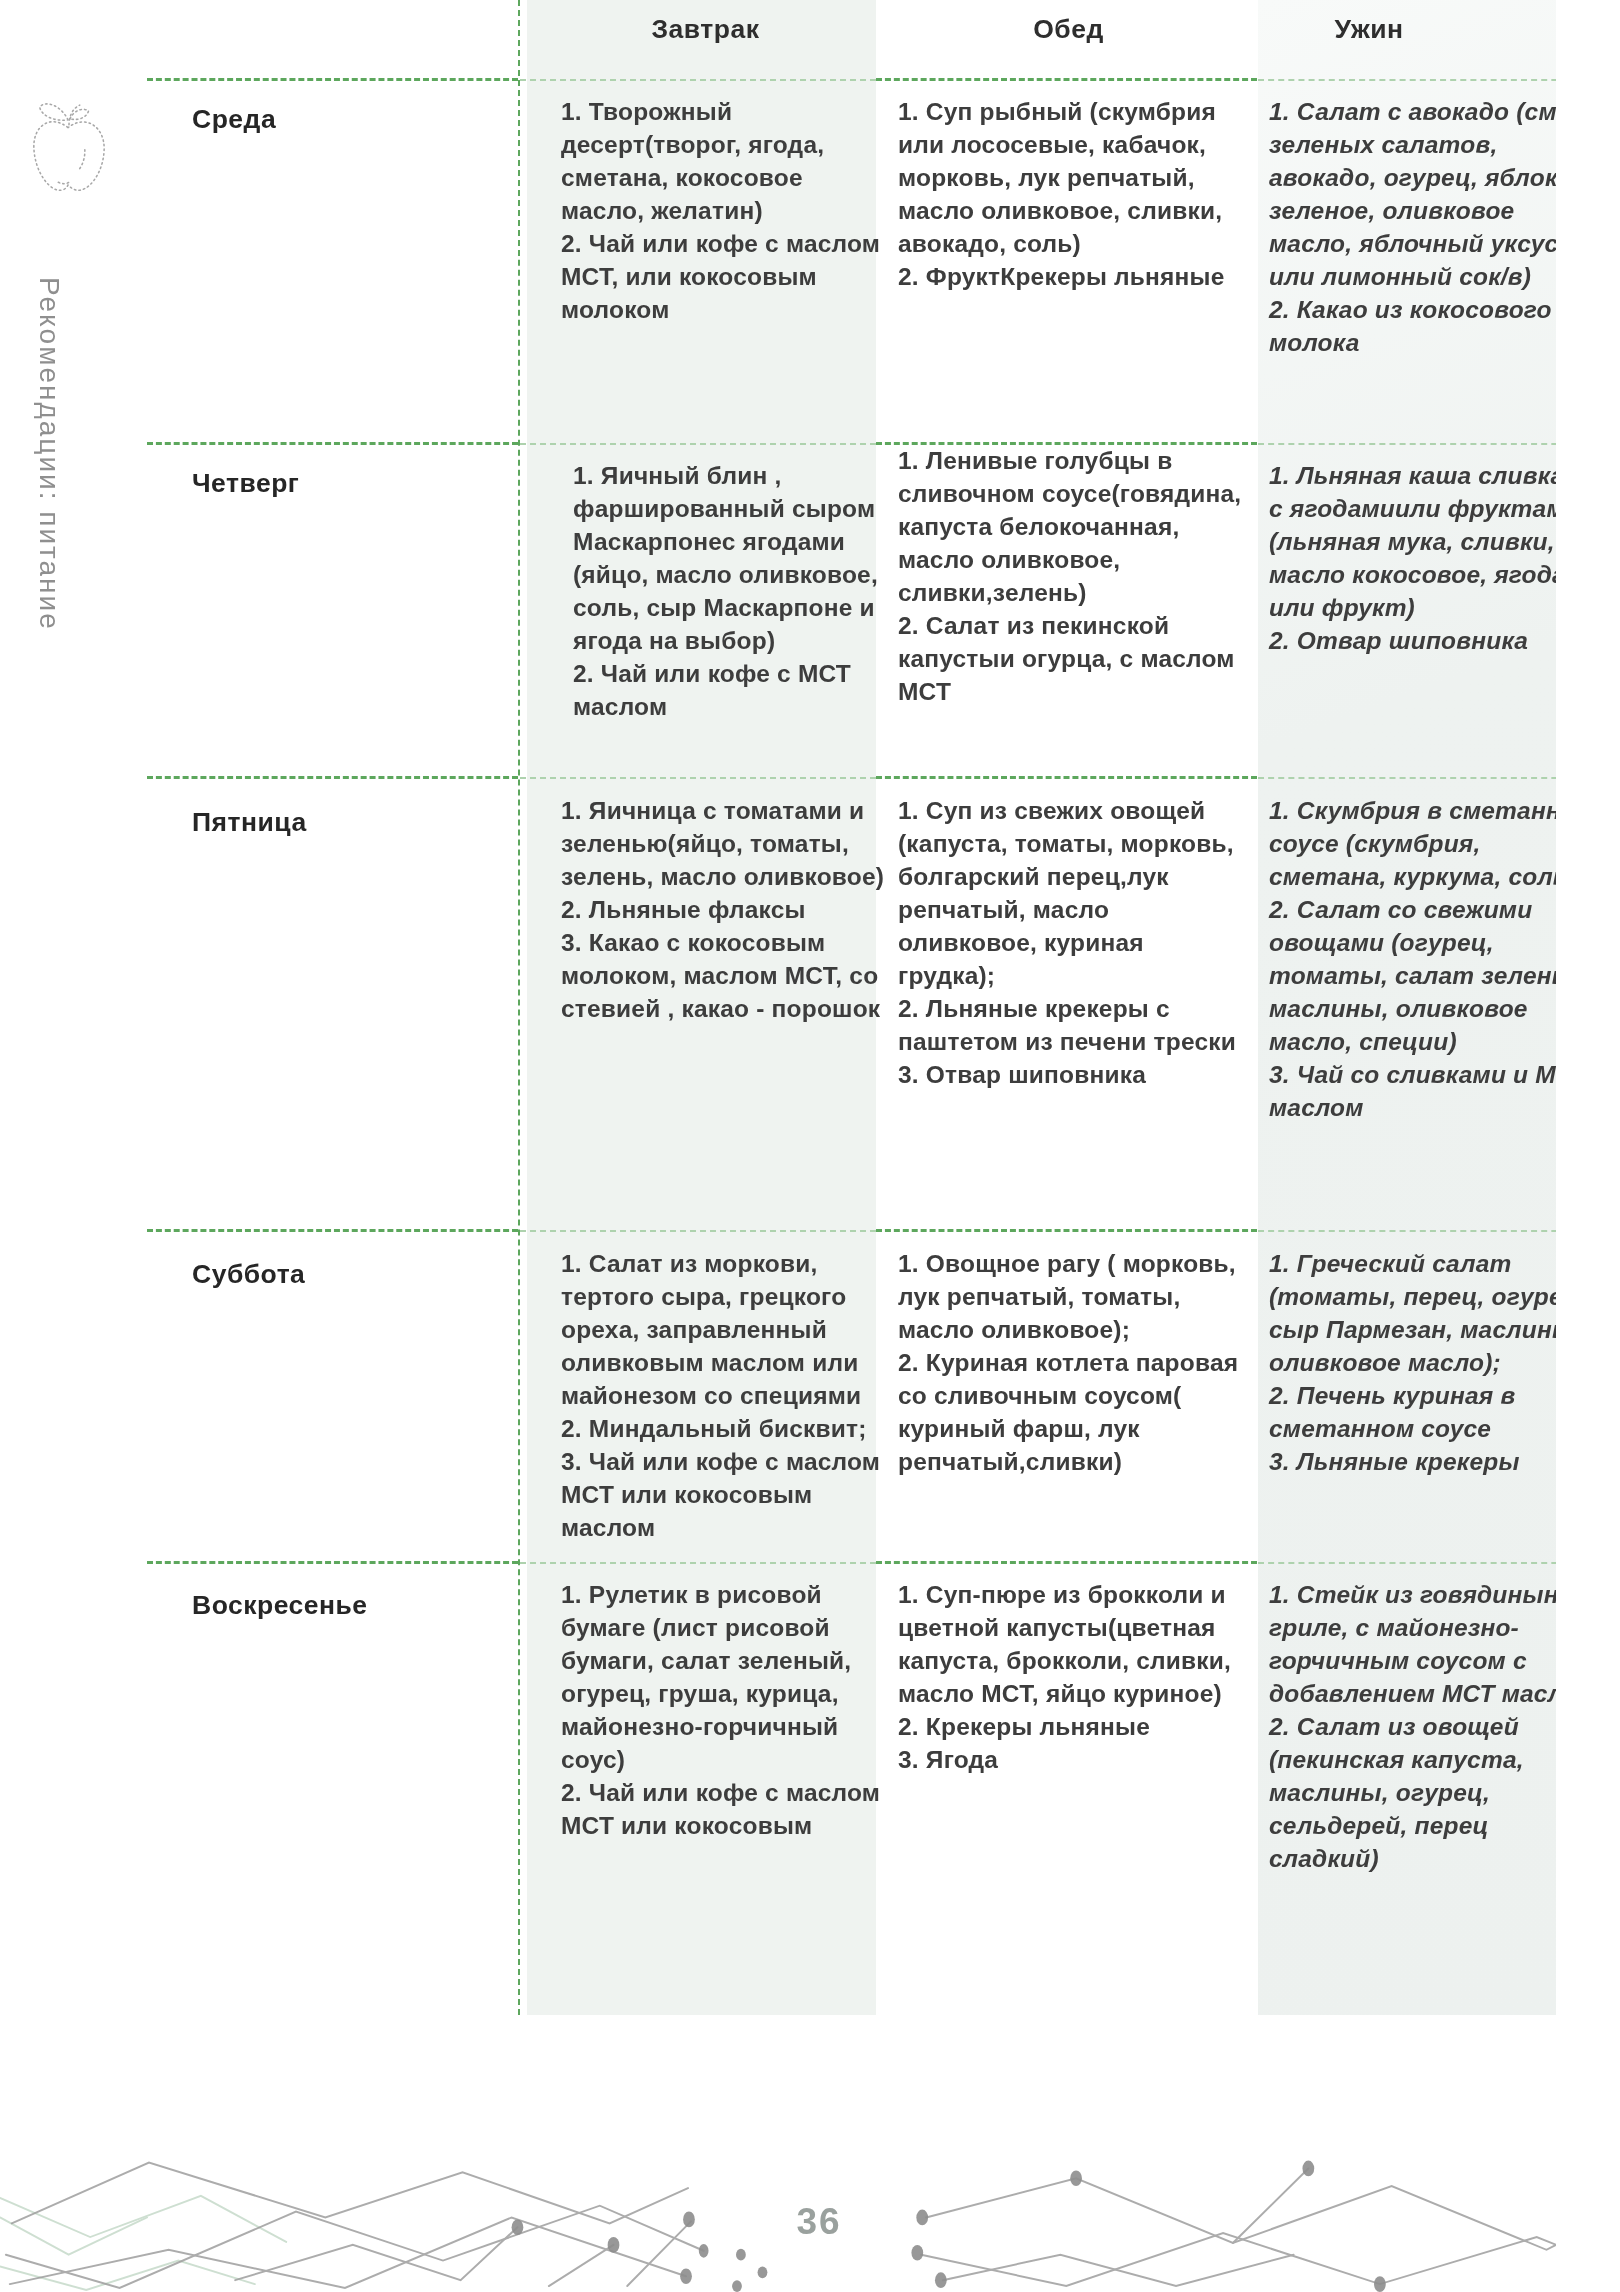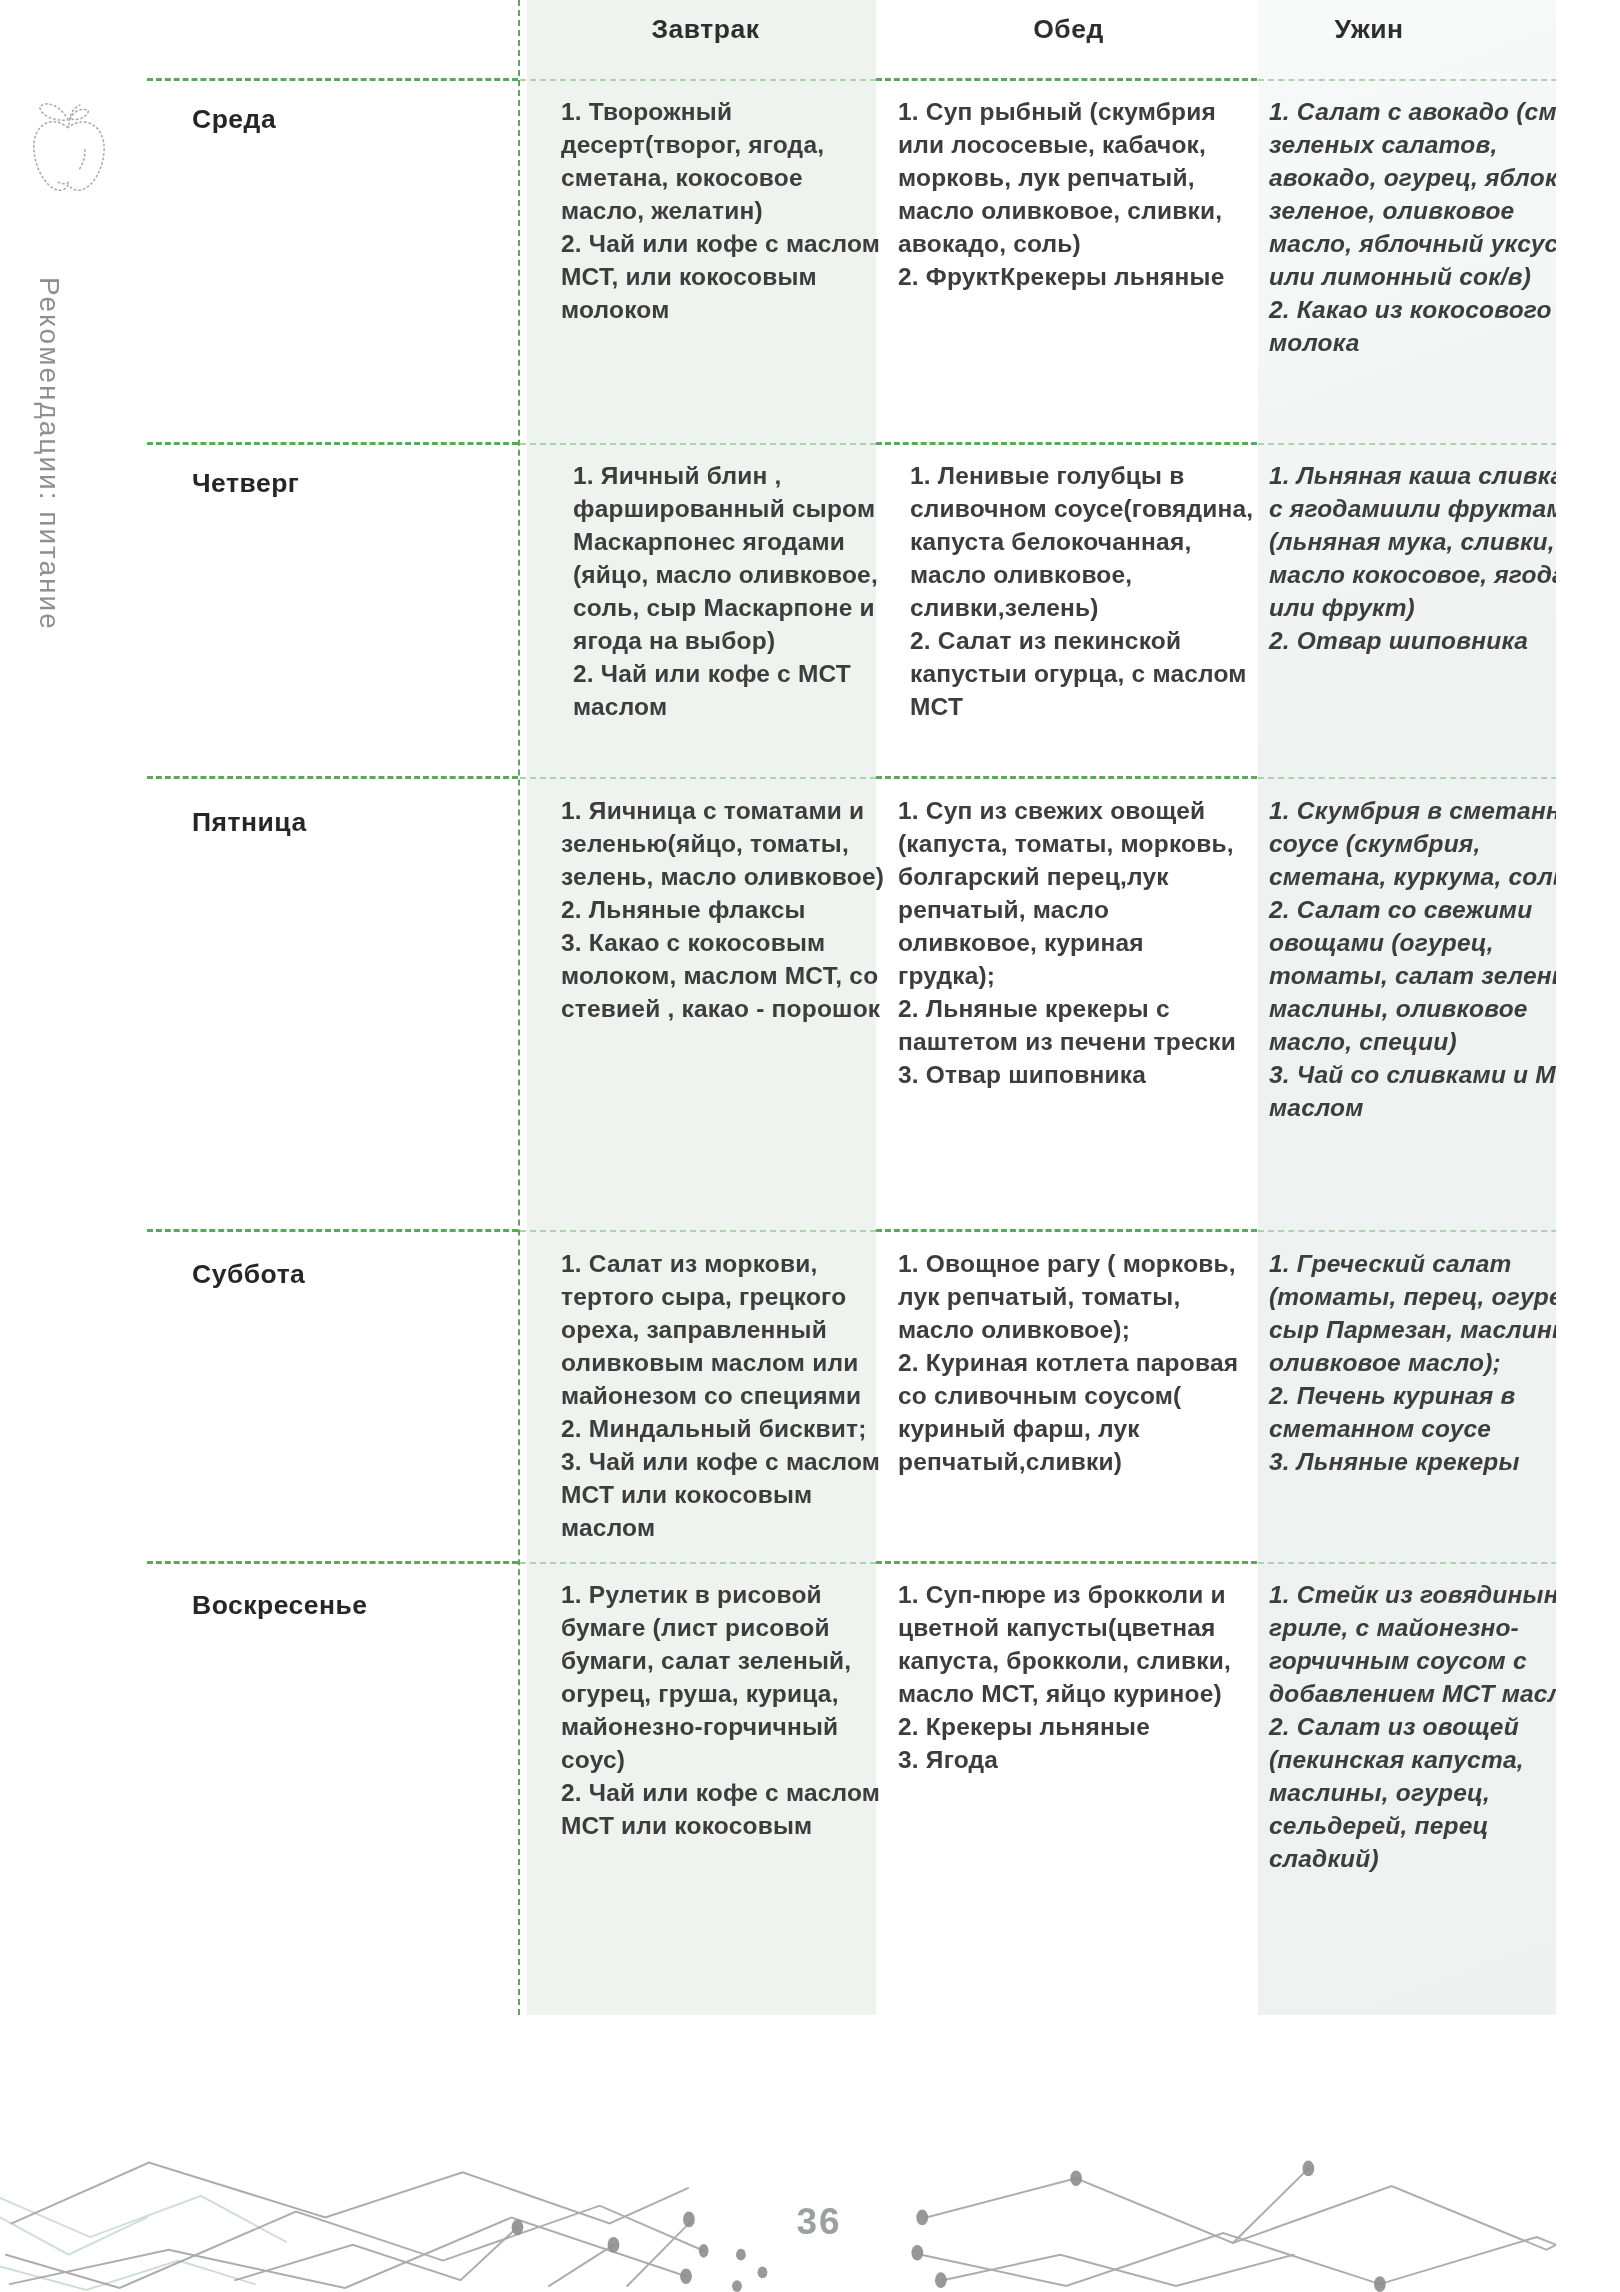--- a/index.html
+++ b/index.html
@@ -106,21 +106,21 @@
 
   <div class="cell b" style="top:95px;">1. Творожный десерт(творог, ягода, сметана, кокосовое масло, желатин)
 2. Чай или кофе с маслом МСТ, или кокосовым молоком</div>
   <div class="cell l" style="top:95px;">1. Суп рыбный (скумбрия или лососевые, кабачок, морковь, лук репчатый, масло оливковое, сливки, авокадо, соль)
 2. ФруктКрекеры льняные</div>
   <div class="cell d" style="top:95px;">1. Салат с авокадо (смесь зеленых салатов, авокадо, огурец, яблоко зеленое, оливковое масло, яблочный уксус или лимонный сок/в)
 2. Какао из кокосового молока</div>
 
   <div class="cell b" style="top:459px;margin-left:12px;">1. Яичный блин , фаршированный сыром Маскарпонес ягодами (яйцо, масло оливковое, соль, сыр Маскарпоне и ягода на выбор)
 2. Чай или кофе с МСТ маслом</div>
-  <div class="cell l" style="top:459px;margin-left:12px;">1. Ленивые голубцы в сливочном соусе(говядина, капуста белокочанная, масло оливковое, сливки,зелень)
+  <div class="cell l" style="top:444px;">1. Ленивые голубцы в сливочном соусе(говядина, капуста белокочанная, масло оливковое, сливки,зелень)
 2. Салат из пекинской капустыи огурца, с маслом МСТ</div>
   <div class="cell d" style="top:459px;">1. Льняная каша сливках, с ягодамиили фруктами (льняная мука, сливки, масло кокосовое, ягода или фрукт)
 2. Отвар шиповника</div>
 
   <div class="cell b" style="top:794px;">1. Яичница с томатами и зеленью(яйцо, томаты, зелень, масло оливковое)
 2. Льняные флаксы
 3. Какао с кокосовым молоком, маслом МСТ, со стевией , какао - порошок</div>
   <div class="cell l" style="top:794px;">1. Суп из свежих овощей (капуста, томаты, морковь, болгарский перец,лук репчатый, масло оливковое, куриная грудка);
 2. Льняные крекеры с паштетом из печени трески
 3. Отвар шиповника</div>

